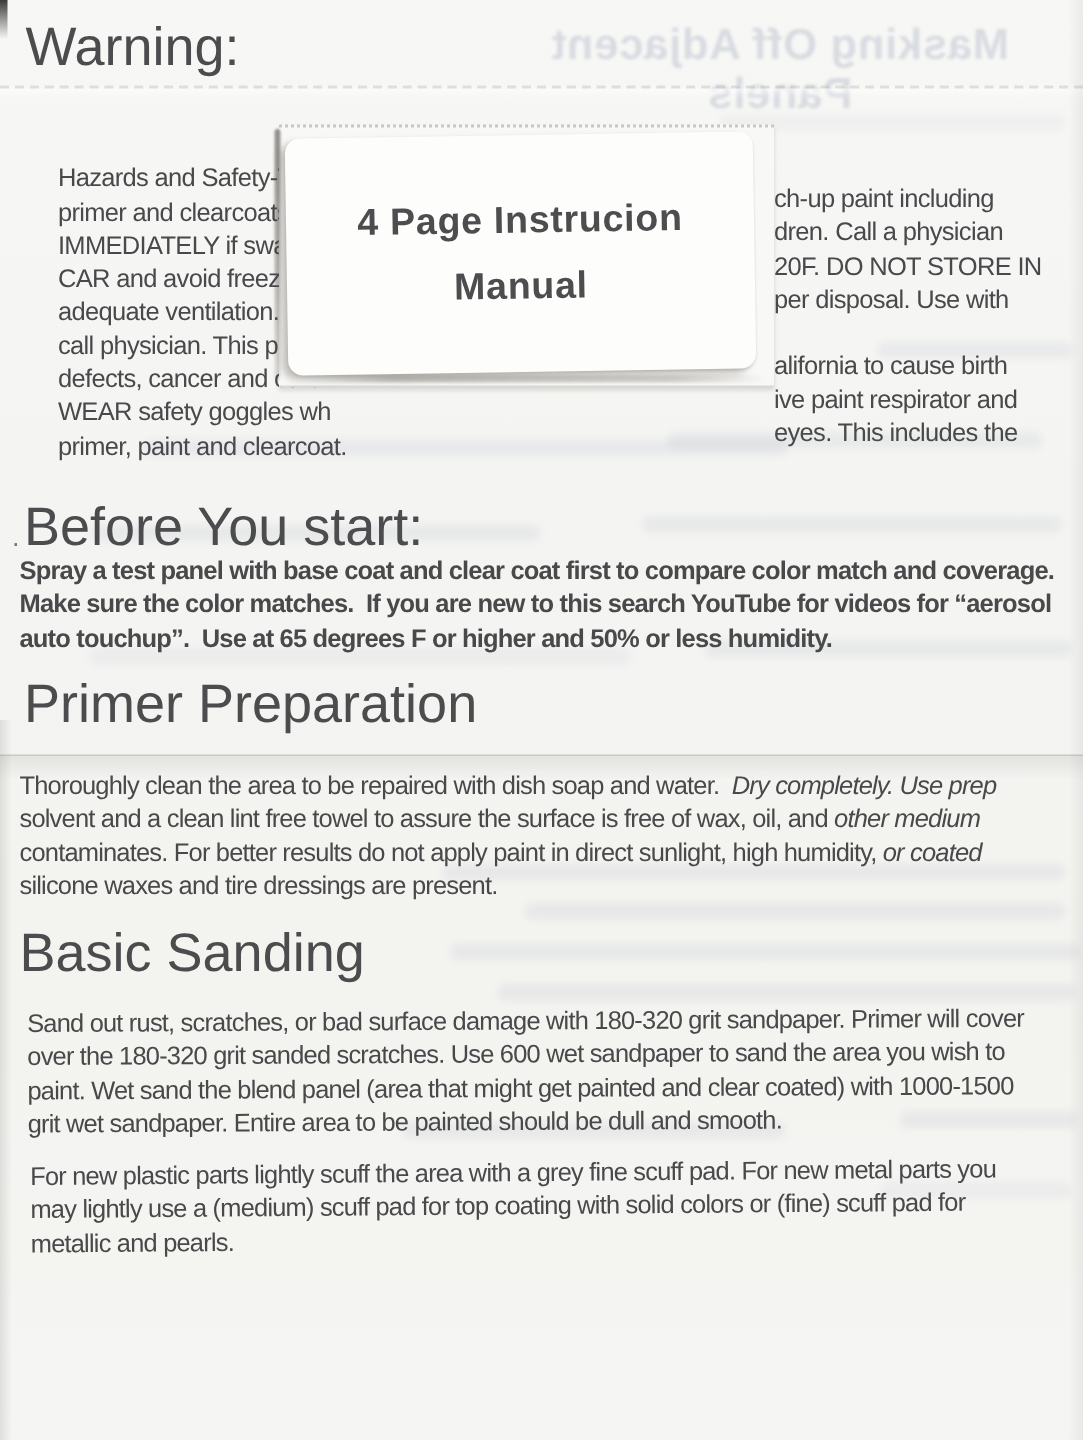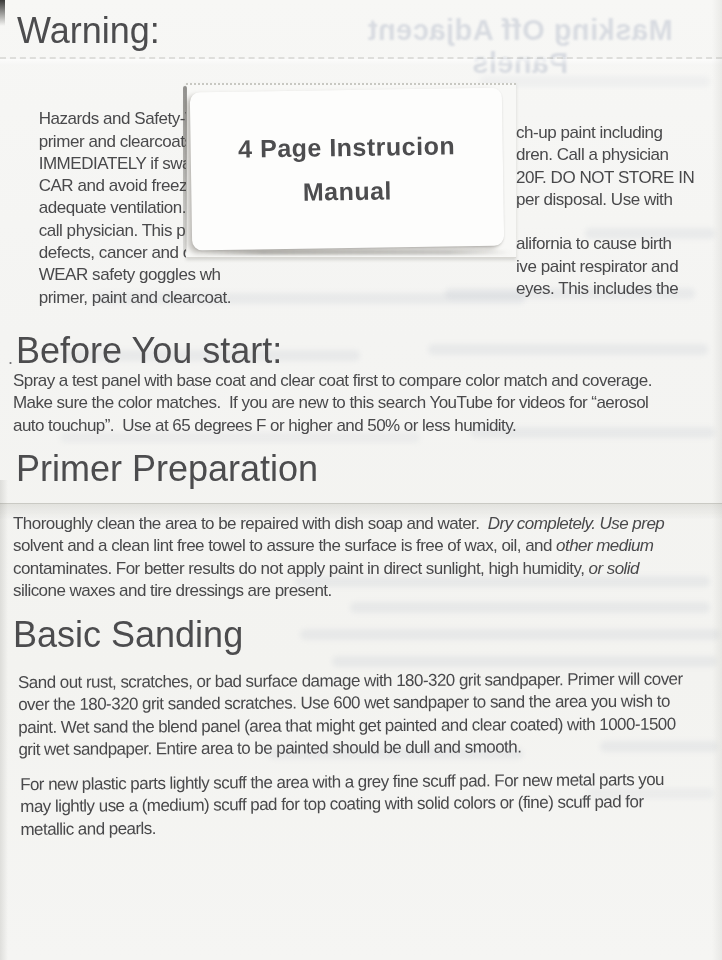--- a/index.html
+++ b/index.html
@@ -52,21 +52,21 @@
             background:linear-gradient(180deg,#3a3a38,rgba(58,58,56,0)); }
   .leftshade { position:absolute; left:0; top:480px; width:8px; height:480px; z-index:1;
                background:linear-gradient(90deg,rgba(120,120,114,.18),rgba(0,0,0,0)); }
   .rightshade { position:absolute; right:0; top:0; width:10px; height:960px; z-index:1;
                 background:linear-gradient(270deg,rgba(140,140,134,.12),rgba(0,0,0,0)); }
   .stray { position:absolute; left:8px; top:348px; font-size:18px; color:#77777a; z-index:2; }
 
   #warn-head { left:17px; top:10px; }
   #warn-para { left:13px; top:86px; }
   #before-head { left:16px; top:306px;margin-top:24px; }
-  #before-para { left:13px; top:370px; }
+  #before-para { left:13px; top:370px;font-weight:bold; }
   #surface-head { left:16px; top:448px; }
   #surface-para { left:13px; top:513px; }
   #sanding-head { left:13px; top:614px; }
   #sanding-para { left:18px; top:672px; transform:rotate(-0.3deg); transform-origin:left top; }
   #scuff-para { left:20px; top:774px; transform:rotate(-0.45deg); transform-origin:left top; }
 </style>
 </head>
 <body>
 
 <div id="page">
@@ -146,21 +146,21 @@
   <div id="before-para" class="para">
     <div class="pline"><span>Spray a test panel with base coat and clear coat first to compare color match and coverage.</span><span class="it"></span></div>
     <div class="pline"><span>Make sure the color matches.  If you are new to this search YouTube for videos for “aerosol</span><span class="it"></span></div>
     <div class="pline"><span>auto touchup”.  Use at 65 degrees F or higher and 50% or less humidity.</span><span class="it"></span></div>
   </div>
 
   <div id="surface-head" class="h">Primer Preparation</div>
   <div id="surface-para" class="para">
     <div class="pline"><span>Thoroughly clean the area to be repaired with dish soap and water.  </span><span class="it">Dry completely. Use prep</span></div>
     <div class="pline"><span>solvent and a clean lint free towel to assure the surface is free of wax, oil, and </span><span class="it">other medium</span></div>
-    <div class="pline"><span>contaminates. For better results do not apply paint in direct sunlight, high humidity, </span><span class="it">or solid</span></div>
+    <div class="pline"><span>contaminates. For better results do not apply paint in direct sunlight, high humidity, </span><span class="it">or coated</span></div>
     <div class="pline"><span>silicone waxes and tire dressings are present.</span><span class="it"></span></div>
   </div>
 
   <div id="sanding-head" class="h">Basic Sanding</div>
   <div id="sanding-para" class="para">
     <div class="pline"><span>Sand out rust, scratches, or bad surface damage with 180-320 grit sandpaper. Primer will cover</span></div>
     <div class="pline"><span>over the 180-320 grit sanded scratches. Use 600 wet sandpaper to sand the area you wish to</span></div>
     <div class="pline"><span>paint. Wet sand the blend panel (area that might get painted and clear coated) with 1000-1500</span></div>
     <div class="pline"><span>grit wet sandpaper. Entire area to be painted should be dull and smooth.</span></div>
   </div>

